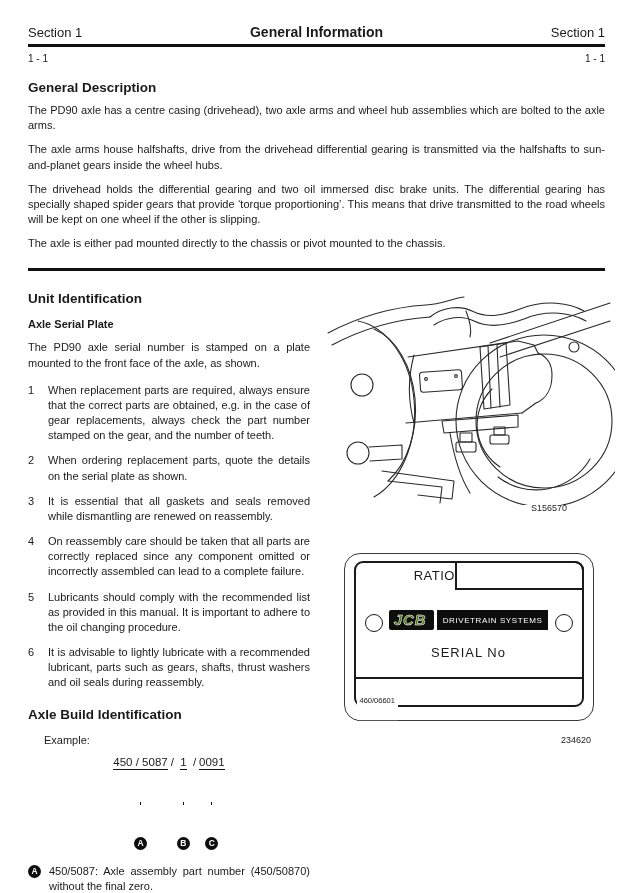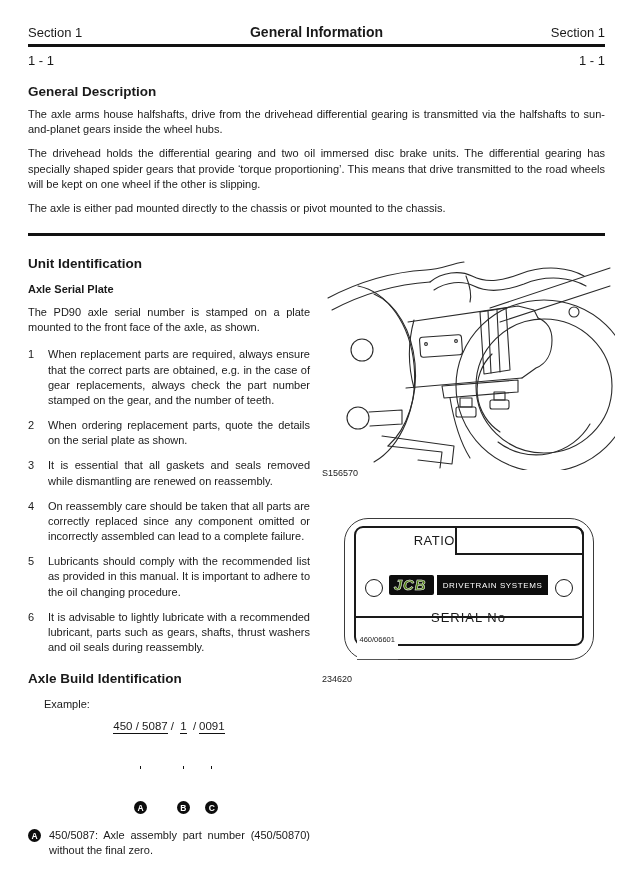--- a/index.html
+++ b/index.html
@@ -5,21 +5,21 @@
   * { margin:0; padding:0; box-sizing:border-box; }
   html,body { width:633px; height:893px; background:#ffffff; }
   body { font-family:"Liberation Sans", sans-serif; color:#1a1a1a; }
   .page { width:633px; height:893px; padding:24px 28px 10px 28px; display:flex; flex-direction:column; overflow:hidden; }
 
   
   .hdr-row { display:flex; align-items:baseline; border-bottom:3px solid #111; padding-bottom:4px; }
   .hdr-left, .hdr-right { font-size:13px; width:150px; }
   .hdr-right { text-align:right; }
   .hdr-center { flex:1; text-align:center; font-size:14px; font-weight:bold; }
-  .pg-row { display:flex; justify-content:space-between; font-size:13px; padding-top:6px; }
+  .pg-row { display:flex; justify-content:space-between; font-size:10px; padding-top:6px; }
 
   
   h2.sec { font-size:13.5px; font-weight:bold; margin:16px 0 8px 0; }
   p.body { font-size:11px; line-height:1.38; text-align:justify; margin-bottom:9px; }
   .thick-rule { border:none; border-top:3px solid #111; margin:8px 0 0 0; }
 
   
   .cols { display:flex; flex:1; gap:12px; margin-top:4px; }
   .col-left { width:282px; flex:none; }
   .col-right { flex:1; position:relative; }
@@ -38,26 +38,26 @@
   .seg .tick { width:1px; height:3px; background:#111; }
   .sep { padding:0 3px; }
   .marker { display:inline-flex; width:13px; height:13px; border-radius:50%; background:#0d0d0d; color:#fff;
             font-size:8.5px; font-weight:bold; align-items:center; justify-content:center; flex:none; }
   .abc { display:flex; margin-bottom:11px; }
   .abc .marker { margin-top:1px; margin-right:8px; }
   .abc .t { flex:1; font-size:11px; line-height:1.38; text-align:justify; }
 
   
   .drawing-wrap { margin-top:6px; }
-  .fig-ref { font-size:9px; text-align:left; }
+  .fig-ref { font-size:9px; text-align:right; }
   .fig-ref.s-ref { margin:-6px 48px 0 0; }
 
   
-  .plate-outer { position:relative; width:250px; height:142px; margin:40px auto 8px auto;
-                 border:1px solid #3a3a3a; border-radius:24px; }
+  .plate-outer { position:relative; width:250px; height:168px; margin:40px auto 8px auto;
+                 border:1px solid #3a3a3a; border-radius:16px; }
   .plate-inner { position:absolute; left:9px; right:9px; top:7px; bottom:13px;
                  border:2px solid #1a1a1a; border-radius:9px; }
   .ratio-label { position:absolute; left:0; top:5px; width:44%; text-align:right; font-size:13px; letter-spacing:0.5px; }
   .ratio-box { position:absolute; left:44%; right:-2px; top:-2px; height:29px;
                border:2px solid #1a1a1a; border-top-right-radius:9px; }
   .hole { position:absolute; width:18px; height:18px; border:1.5px solid #1a1a1a; border-radius:50%; top:51px; }
   .hole.l { left:9px; } .hole.r { right:9px; }
   .logo-row { position:absolute; top:47px; left:0; right:0; display:flex; justify-content:center; align-items:stretch; }
   .jcb-box { background:#0d0d0d; color:#4d7c0f; font-weight:bold; font-style:italic; font-size:15px;
              letter-spacing:1px; padding:1px 7px 2px 5px; border-radius:2px;
@@ -81,20 +81,21 @@
     <span class="hdr-left">Section 1</span>
     <span class="hdr-center">General Information</span>
     <span class="hdr-right">Section 1</span>
   </div>
   <div class="pg-row">
     <span>1 - 1</span>
     <span>1 - 1</span>
   </div>
 
   <h2 class="sec">General Description</h2>
+  <p class="body">The PD90 axle has a centre casing (drivehead), two axle arms and wheel hub assemblies which are bolted to the axle arms.</p>
   <p class="body">The axle arms house halfshafts, drive from the drivehead differential gearing is transmitted via the halfshafts to sun-and-planet gears inside the wheel hubs.</p>
   <p class="body">The drivehead holds the differential gearing and two oil immersed disc brake units. The differential gearing has specially shaped spider gears that provide ‘torque proportioning’. This means that drive transmitted to the road wheels will be kept on one wheel if the other is slipping.</p>
   <p class="body">The axle is either pad mounted directly to the chassis or pivot mounted to the chassis.</p>
 
   <hr class="thick-rule">
 
   <div class="cols">
 
     <div class="col-left">
       <h2 class="sec">Unit Identification</h2>

